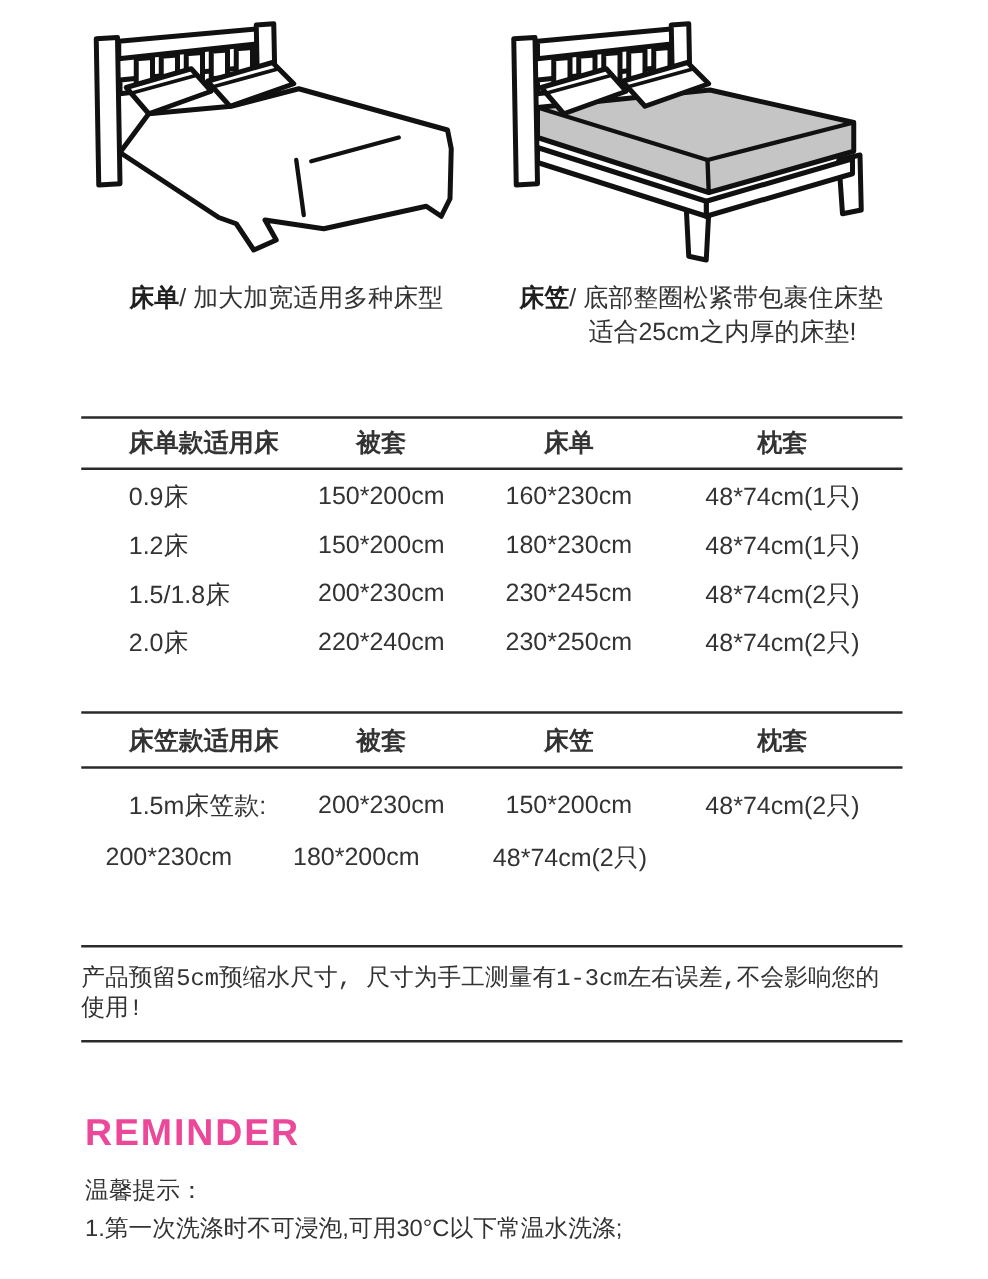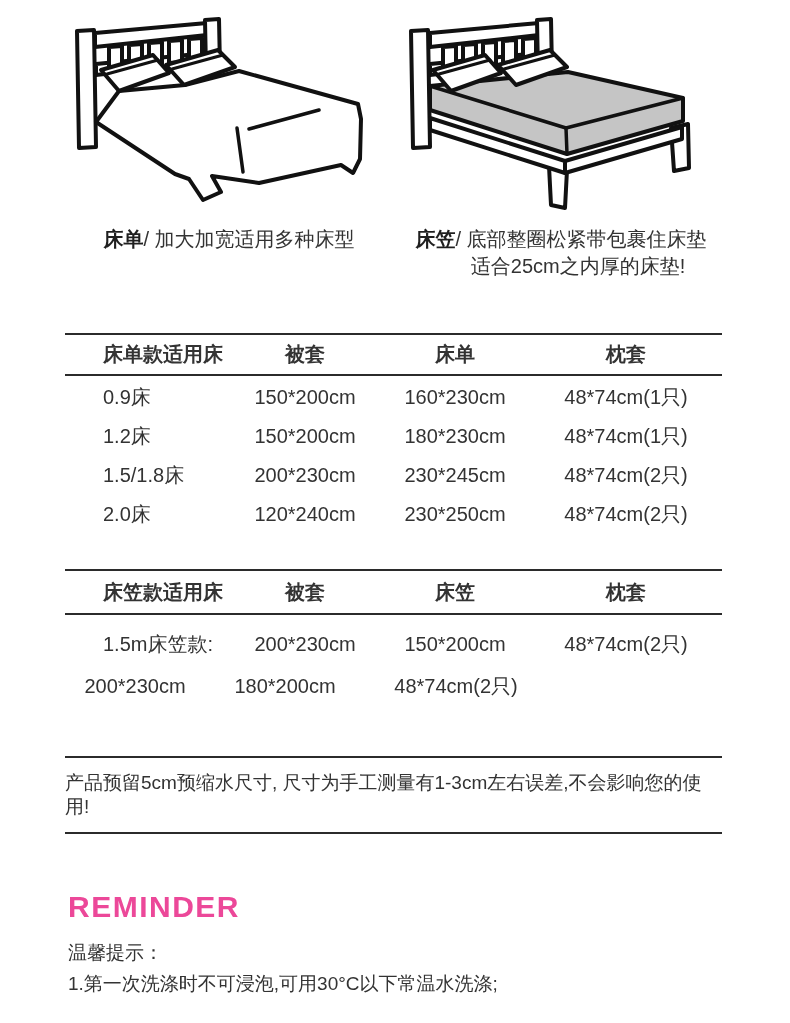--- a/index.html
+++ b/index.html
@@ -22,21 +22,21 @@
   .thead{display:flex;align-items:center;height:51px;font-size:22px;font-weight:700;color:#1f1f1f;}
   .tbody1{padding:2px 0 10px;}
   .tbody2{padding:8px 0 0;}
   .trow{display:flex;align-items:center;height:39px;font-size:20px;color:#333;}
   .t2 .trow{height:42px;}
   .c1{width:170px;padding-left:38px;box-sizing:border-box;text-align:left;white-space:nowrap;}
   .c2{width:140px;text-align:center;white-space:nowrap;}
   .c3{width:160px;text-align:center;white-space:nowrap;}
   .c4{width:182px;text-align:center;white-space:nowrap;}
   
-  .note-box{margin:49px 68px 0 65px;}
+  .note-box{margin:49px 68px 0 65px;font-family:Liberation Mono, monospace;}
   .note-box p{margin:0;padding:13px 0;font-size:19px;line-height:24px;color:#333;}
   
   .reminder{margin:55px 60px 0 68px;}
   .reminder h2{margin:0;font-size:30px;line-height:36px;font-weight:800;letter-spacing:1.5px;color:#ec4899;}
   .tips{display:flex;margin-top:12px;font-size:19px;line-height:31px;color:#333;flex-direction:column;}
   .tips-label{white-space:nowrap;}
   .tips-items div{white-space:nowrap;}
 </style>
 </head>
 <body>
@@ -134,21 +134,21 @@
         <div class="c4">48*74cm(1只)</div>
       </div>
       <div class="trow">
         <div class="c1">1.5/1.8床</div>
         <div class="c2">200*230cm</div>
         <div class="c3">230*245cm</div>
         <div class="c4">48*74cm(2只)</div>
       </div>
       <div class="trow">
         <div class="c1">2.0床</div>
-        <div class="c2">120*240cm</div>
+        <div class="c2">220*240cm</div>
         <div class="c3">230*250cm</div>
         <div class="c4">48*74cm(2只)</div>
       </div>
     </div>
   </div>
 
   <div class="size-table t2">
     <div class="rule"></div>
     <div class="trow thead">
       <div class="c1">床笠款适用床</div>

